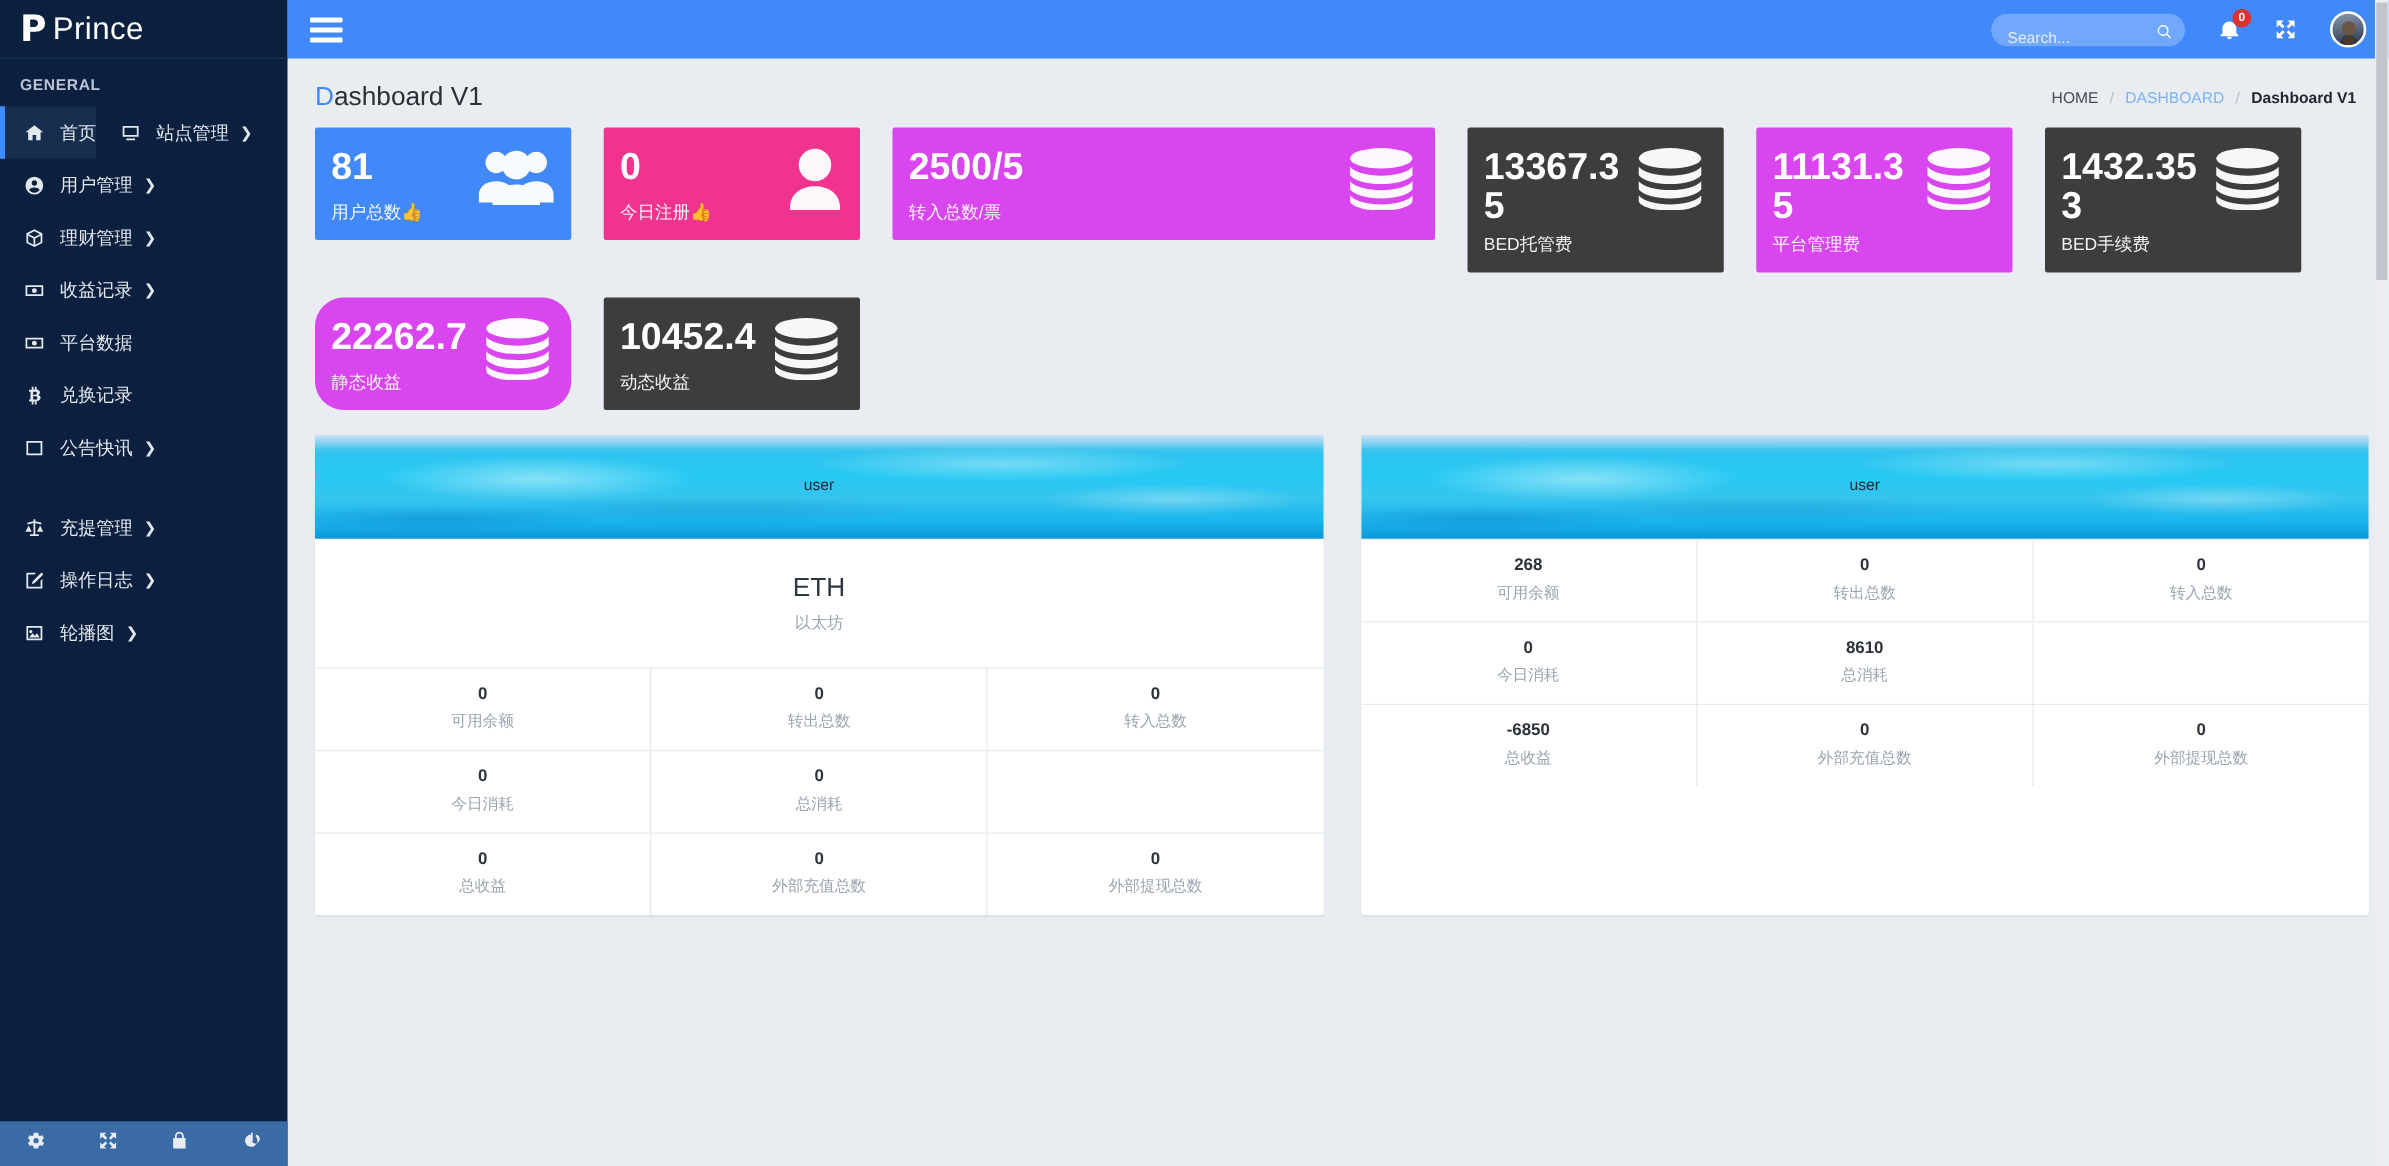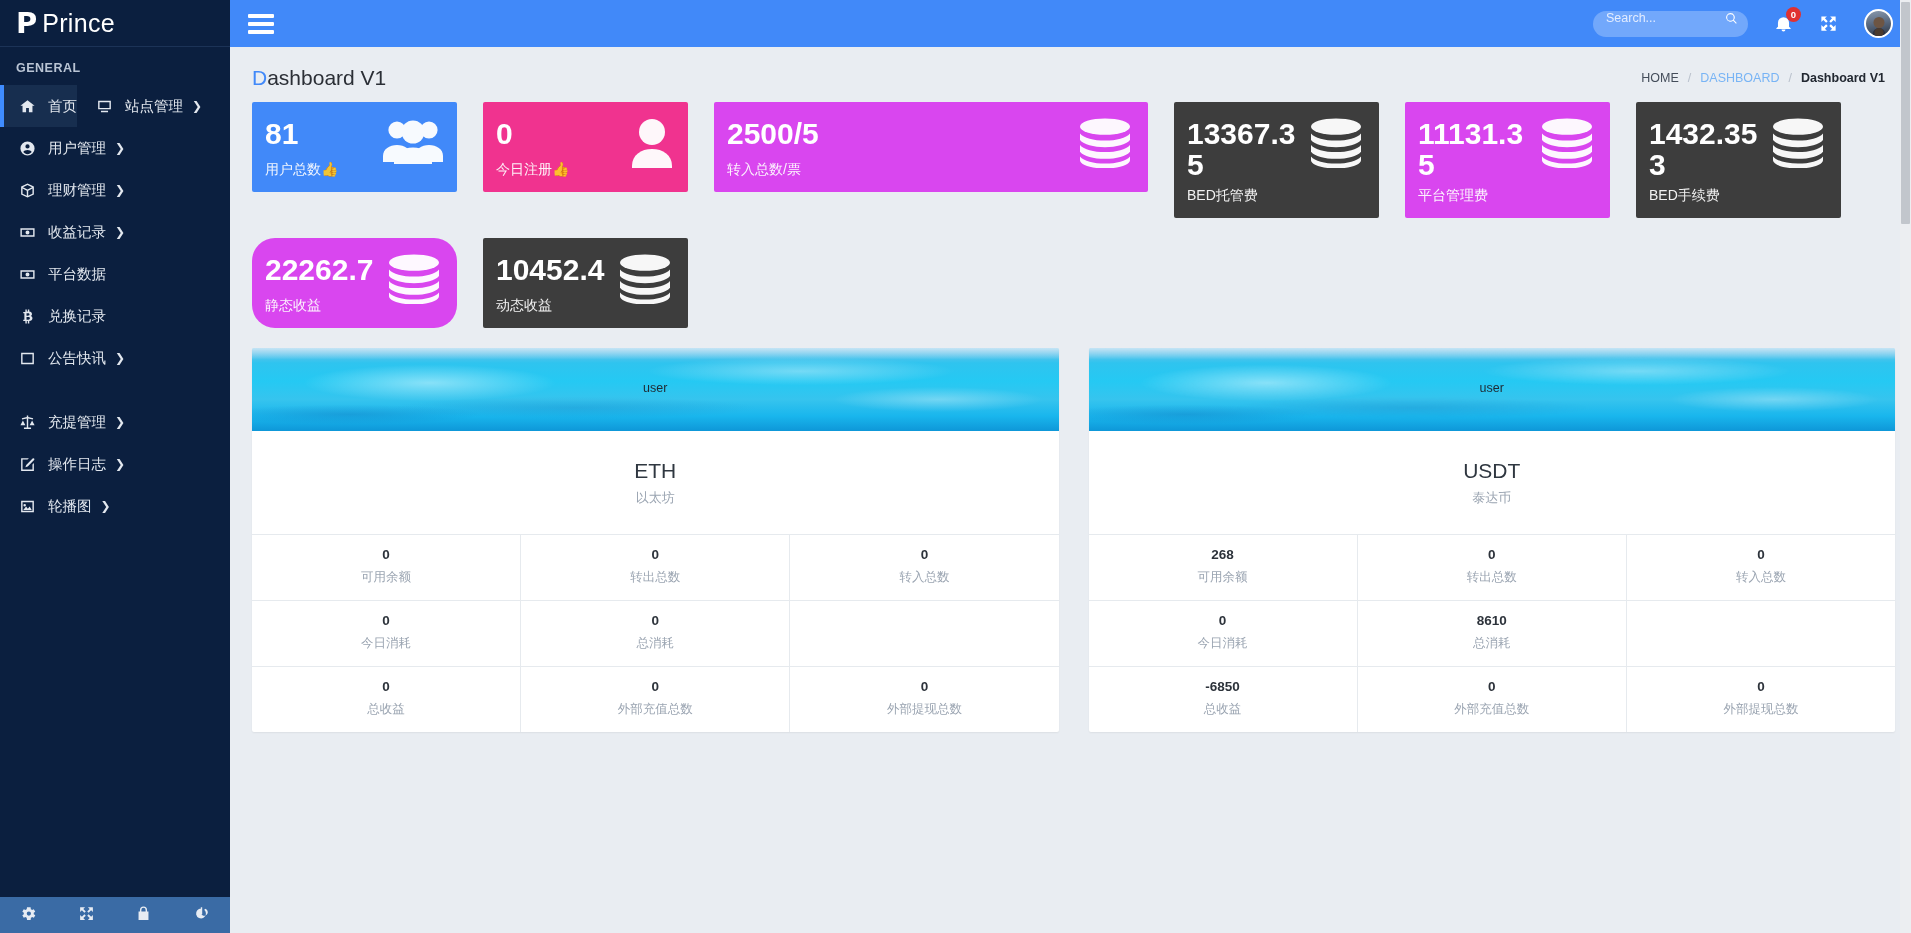--- a/index.html
+++ b/index.html
@@ -57,21 +57,21 @@
   .main { flex: 1; height: 933px; display: flex; flex-direction: column; position: relative; min-width: 0; }
   .topbar {
     height: 47px; background: #4189f9; display: flex; align-items: center;
     padding: 0 18px 0 18px; flex: 0 0 47px;
   }
   .hamburger { width: 26px; display: flex; flex-direction: column; gap: 4px; cursor: pointer; }
   .hamburger span { display: block; height: 4px; background: #fff; border-radius: 1px; }
   .top-spacer { flex: 1; }
   .searchwrap {
     width: 155px; height: 26px; background: #72a8fb; border-radius: 13px;
-    display: flex; align-items: flex-start; padding: 0 10px 0 13px; margin-right: 26px;
+    display: flex; align-items: flex-end; padding: 0 10px 0 13px; margin-right: 26px;
   }
   .searchwrap input {
     flex: 1; border: none; outline: none; background: transparent;
     color: #fff; font-size: 12.5px; font-family: inherit; min-width: 0;
   }
   .searchwrap input::placeholder { color: #e2ecff; }
   .searchwrap svg { width: 13px; height: 13px; fill: #ffffff; }
   .top-ico { position: relative; margin-right: 26px; cursor: pointer; display: flex; }
   .top-ico svg { width: 19px; height: 19px; fill: #ffffff; }
   .badge {
@@ -496,24 +496,20 @@
               <div class="cell">
                 <div class="v">0</div>
                 <div class="k">外部提现总数</div>
               </div>
             </div>
           </div>
           <div class="panel">
             <div class="panel-banner">
               <div class="uname">user</div>
             </div>
-            <div class="panel-title">
-              <div class="t">USDT</div>
-              <div class="s">泰达币</div>
-            </div>
             <div class="grid-row">
               <div class="cell">
                 <div class="v">268</div>
                 <div class="k">可用余额</div>
               </div>
               <div class="cell">
                 <div class="v">0</div>
                 <div class="k">转出总数</div>
               </div>
               <div class="cell">

